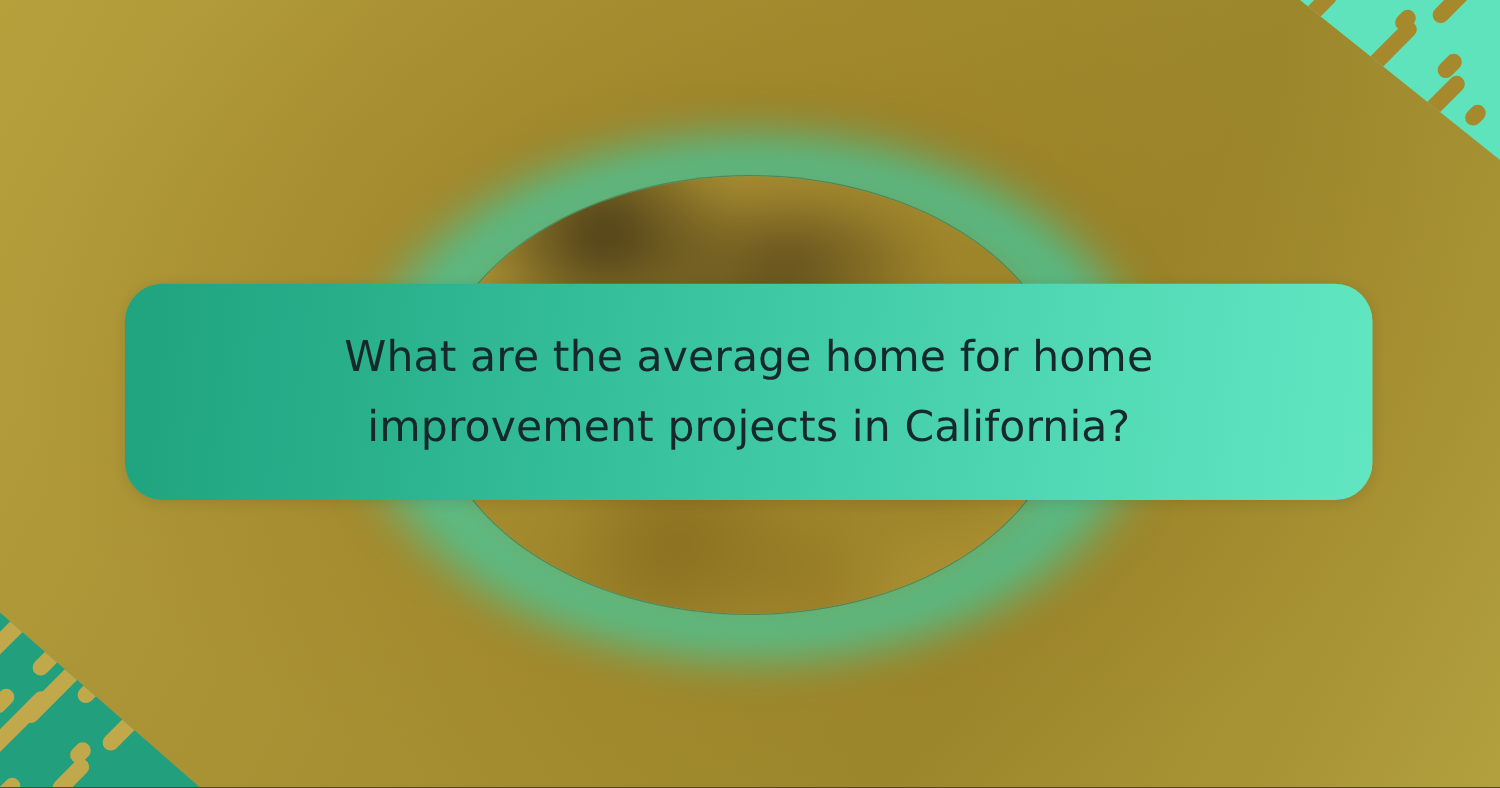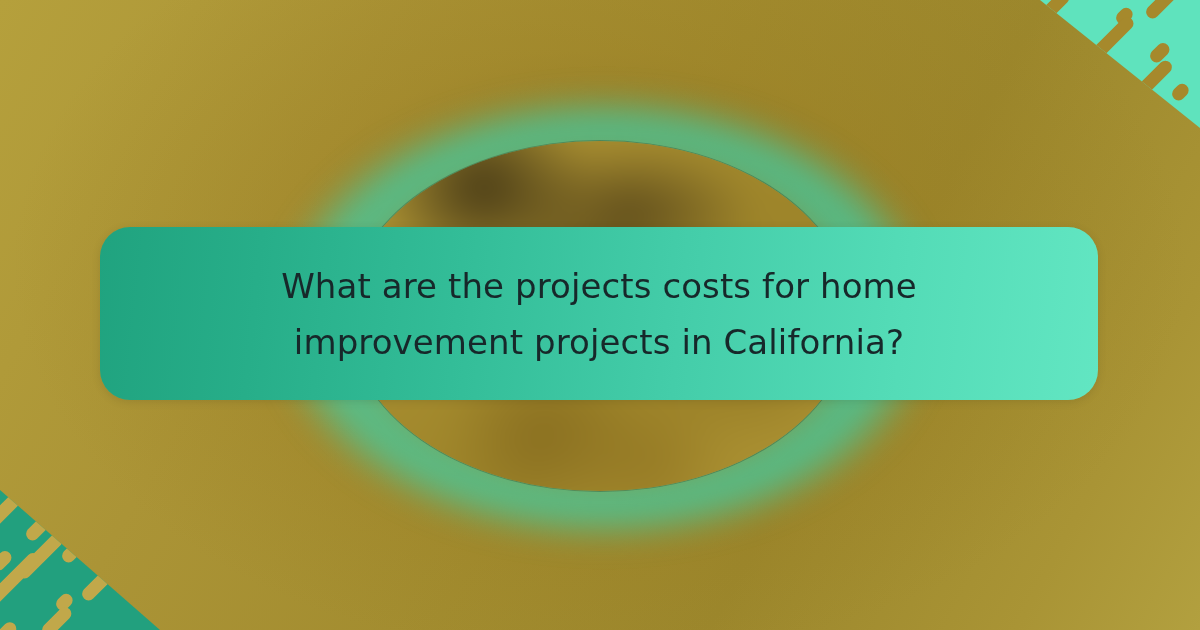--- a/index.html
+++ b/index.html
@@ -178,16 +178,16 @@
         <div class="dash" style="left: 64px; top: 64px; width: 40px; background: rgb(193, 168, 74);"></div>
         <div class="dash" style="left: -12px; top: 108px; width: 70px; background: rgb(193, 168, 74);"></div>
         <div class="dash" style="left: 58px; top: 112px; width: 18px; background: rgb(193, 168, 74);"></div>
         <div class="dash" style="left: 84px; top: 102px; width: 46px; background: rgb(193, 168, 74);"></div>
         <div class="dash" style="left: 44px; top: 138px; width: 36px; background: rgb(193, 168, 74);"></div>
         <div class="dash" style="left: -4px; top: 146px; width: 26px; background: rgb(193, 168, 74);"></div>
       </div>
   </div>
 
   <div class="question-card">
-    <p class="question-text">What are the projects costs for home improvement projects in California?</p>
+    <p class="question-text">What are the average home for home improvement projects in California?</p>
   </div>
 
 </div>
 
 </body></html>

